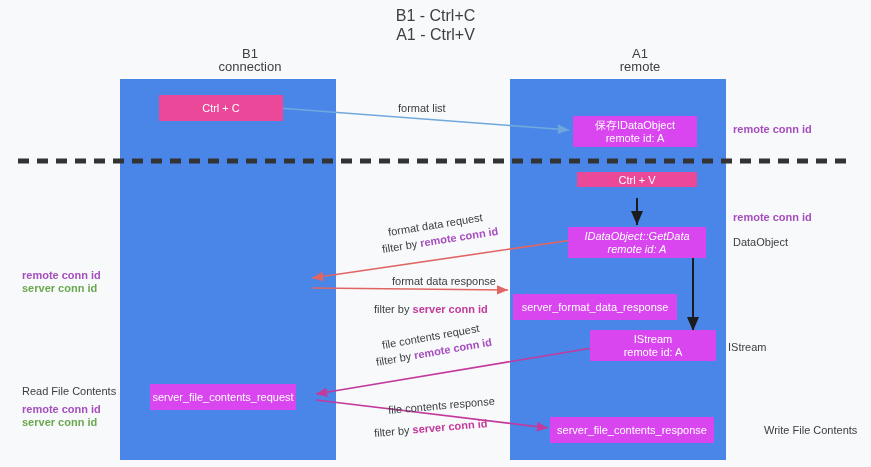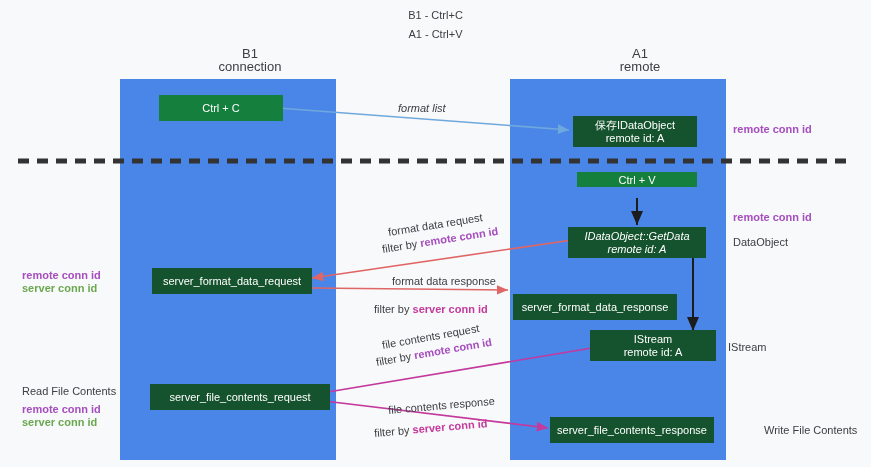--- a/index.html
+++ b/index.html
@@ -8,41 +8,41 @@
     background:#f8f9fa;
     font-family:"Liberation Sans","DejaVu Sans",sans-serif;
     position:relative;overflow:hidden;
   }
   #stage{position:absolute;inset:0;}
   .abs{position:absolute;}
 
   
   .title{
     left:0;top:6px;width:871px;text-align:center;
-    font-size:11px;color:#3c4043;line-height:19px;
+    font-size:16px;color:#3c4043;line-height:19px;
   }
 
   
   .colhead{
     font-size:13px;color:#3c4043;text-align:center;line-height:13px;
   }
 
   
   .lane{background:#4a86e8;}
 
   
   .node{
     box-sizing:border-box;
     display:flex;flex-direction:column;
     align-items:center;justify-content:center;
     color:#ffffff;text-align:center;
     font-size:11px;line-height:13px;
   }
-  .node.green{background:#15803d;}
-  .node.orange{background:#14532d;}
+  .node.green{background:#ec4899;}
+  .node.orange{background:#d946ef;}
 
   
   .txt{font-size:11px;line-height:13px;color:#3c4043;white-space:nowrap;}
   .txt.purple{color:#a64dbf;font-weight:bold;}
   .txt.green{color:#6aa84f;font-weight:bold;}
   .txt.magenta{color:#c4399c;font-weight:bold;}
   .txt.dark{color:#3c4043;}
   .rot-a{transform:rotate(-9deg);transform-origin:left center;}
   .rot-b{transform:rotate(-10deg);transform-origin:left center;}
 
@@ -114,42 +114,39 @@
 
   <div class="abs node green" style="left:577px;top:172px;width:120px;height:15px;justify-content:flex-end;">
     <div>Ctrl + V</div>
   </div>
 
   <div class="abs node orange" style="left:568px;top:227px;width:138px;height:31px;font-style:italic;">
     <div>IDataObject::GetData</div>
     <div>remote id: A</div>
   </div>
 
-  <div class="abs node orange" style="left:152px;top:268px;width:160px;height:26px;">
-    <div>server_format_data_request</div>
-  </div>
 
   <div class="abs node orange" style="left:513px;top:294px;width:164px;height:26px;">
     <div>server_format_data_response</div>
   </div>
 
   <div class="abs node orange" style="left:590px;top:330px;width:126px;height:31px;">
     <div>IStream</div>
     <div>remote id: A</div>
   </div>
 
-  <div class="abs node orange" style="left:150px;top:384px;width:180px;height:26px;">
+  <div class="abs node orange" style="left:150px;top:384px;width:146px;height:26px;">
     <div>server_file_contents_request</div>
   </div>
 
   <div class="abs node orange" style="left:550px;top:417px;width:164px;height:26px;">
     <div>server_file_contents_response</div>
   </div>
 
-  <div class="abs txt dark" style="left:398px;top:102px;font-style:italic;">format list</div>
+  <div class="abs txt dark" style="left:398px;top:102px;">format list</div>
 
   <div class="abs rot-a" style="left:388px;top:222px;">
     <span class="txt dark">format data request</span>
   </div>
   <div class="abs rot-a" style="left:382px;top:239px;">
     <span class="txt dark">filter by </span><span class="txt purple">remote conn id</span>
   </div>
 
   <div class="abs txt dark" style="left:392px;top:275px;">format data response</div>
   <div class="abs" style="left:374px;top:299px;">

